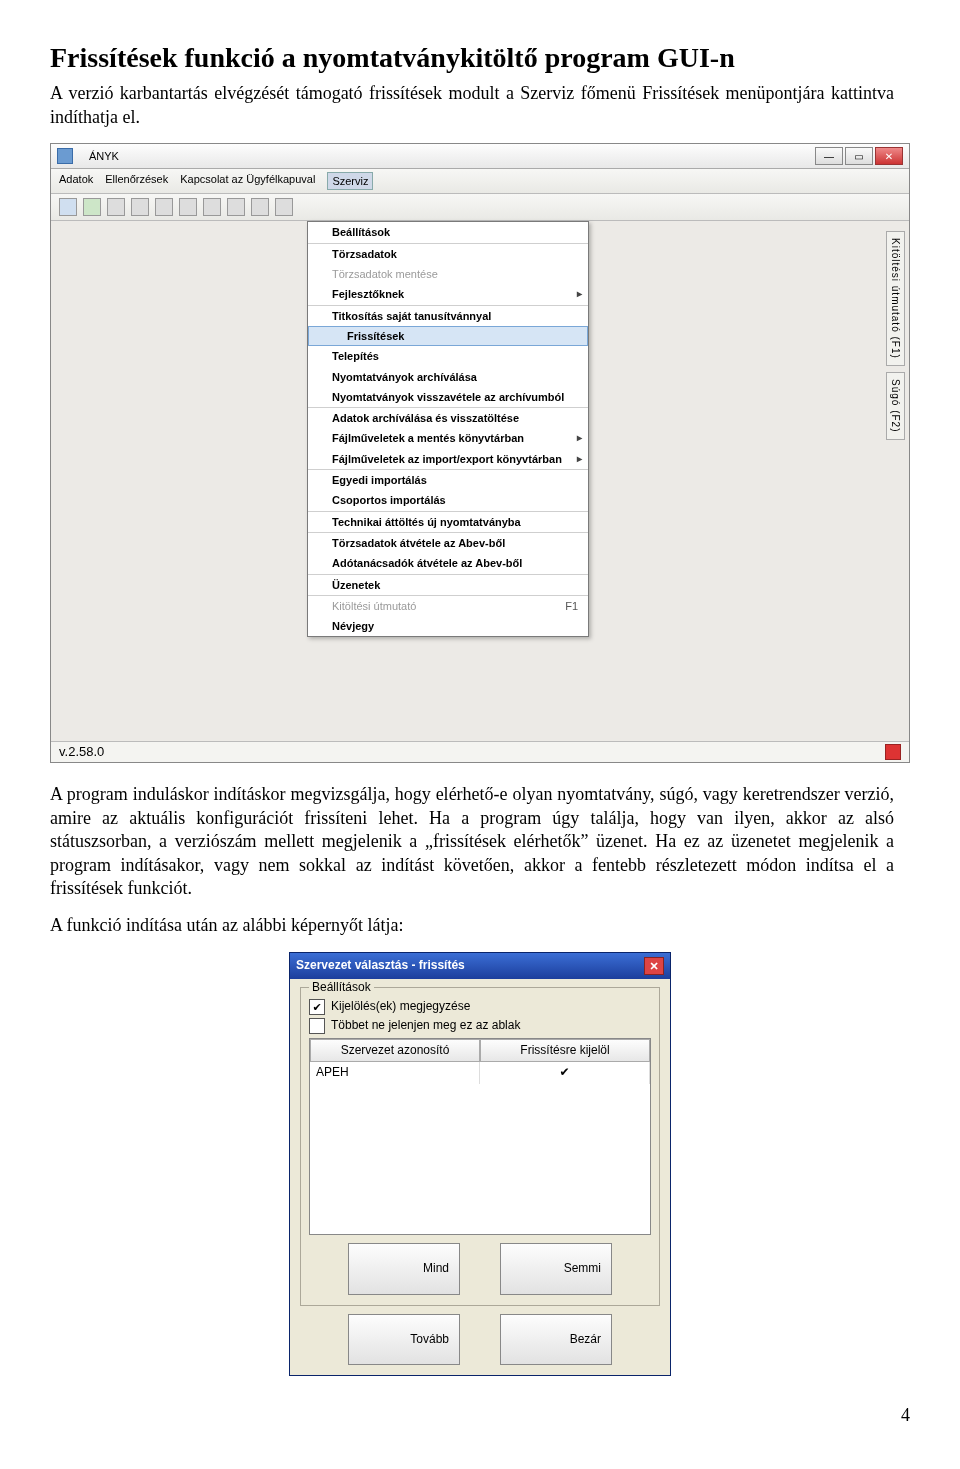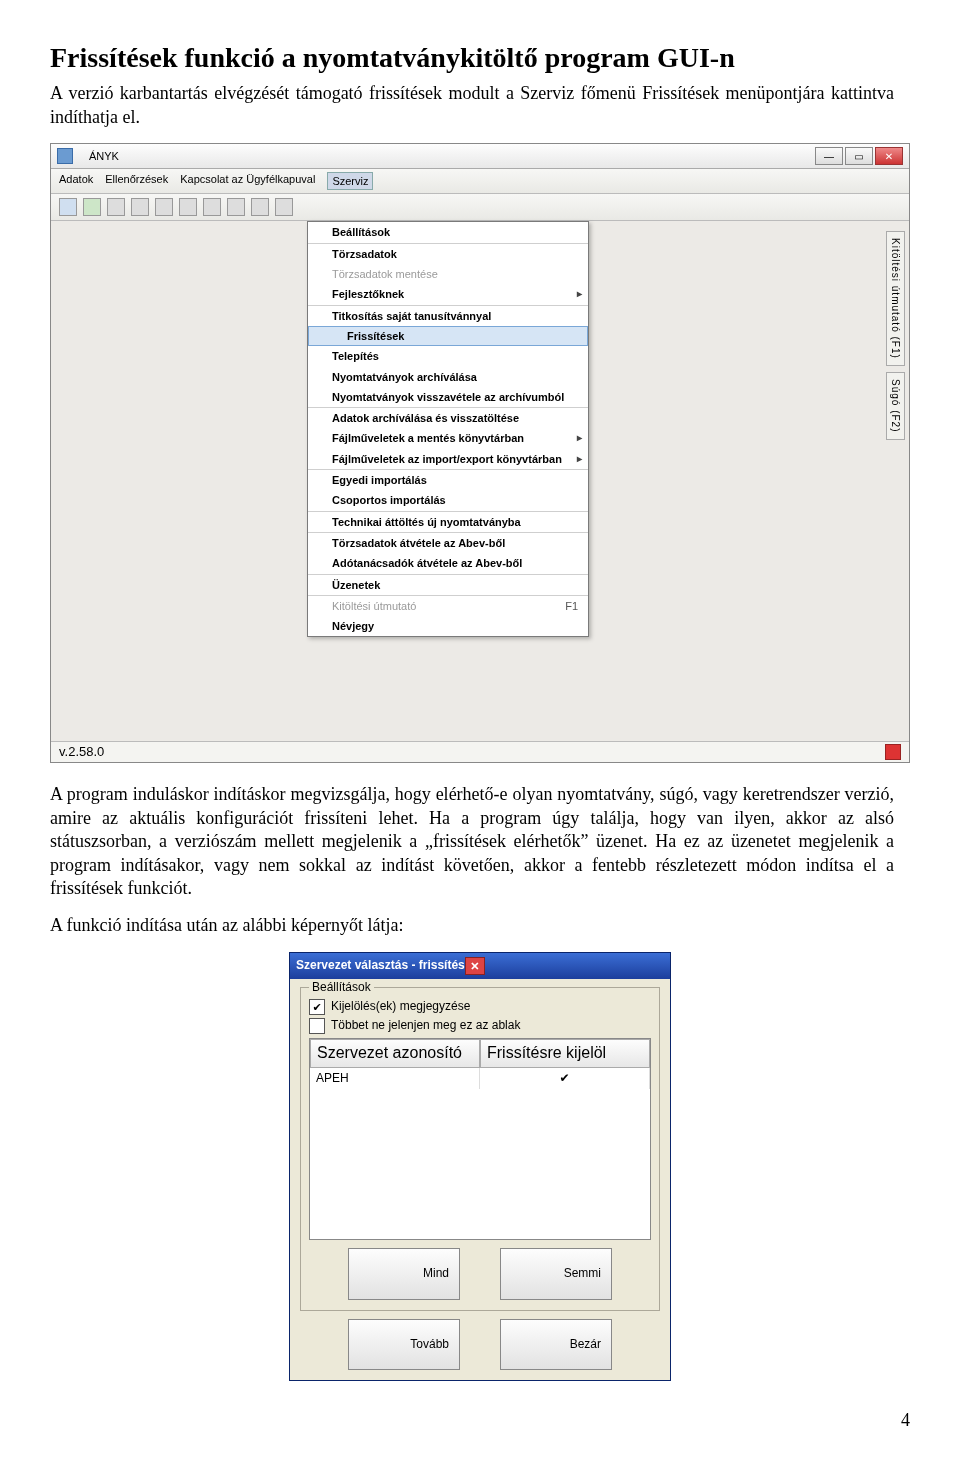--- a/index.html
+++ b/index.html
@@ -130,21 +130,21 @@
     width: 380px;
     font-family: Tahoma, Arial, sans-serif;
     font-size: 12px;
     border:1px solid #0a246a;
     background:#ece9d8;
   }
   .dlg-title {
     background: linear-gradient(#3b6ed5,#1c3e9c);
     color:#fff; font-weight:bold;
     padding:4px 6px;
-    display:flex; justify-content:flex-start; align-items:center;
+    display:flex; justify-content:space-between; align-items:center;
   }
   .dlg-close {
     width:18px; height:16px; background:#d44; border:1px solid #822;
     display:flex; align-items:center; justify-content:center; color:#fff; font-size:11px;
   }
   .dlg-body { padding:8px 10px 10px 10px;}
   .groupbox {
     border:1px solid #aca899; padding:8px 8px 10px 8px; margin-bottom:6px;
     position:relative;
   }
@@ -153,21 +153,21 @@
   }
   .cb-row { display:flex; align-items:center; gap:6px; margin:3px 0;}
   .cb { width:14px; height:14px; border:1px solid #555; background:#fff; display:flex; align-items:center; justify-content:center; font-size:11px;}
   .cb.checked::after{ content:"✔"; }
   .tbl {
     border:1px solid #888; background:#fff; margin-top:4px;
   }
   .tbl-head { display:flex; }
   .tbl-head div {
     flex:1; border:1px solid #aaa; background:linear-gradient(#fdfdfd,#e7e7e7);
-    padding:3px 6px; font-size:16px;
+    padding:3px 6px; text-align:center; font-size:12px;
   }
   .tbl-row { display:flex;}
   .tbl-row div {
     flex:1; padding:3px 6px; border-right:1px solid #ddd; font-size:12px;
   }
   .tbl-row div:last-child{ text-align:center;}
   .tbl-space{ height:150px;}
   .dlg-btn-row { display:flex; justify-content:center; gap:40px; margin-top:8px;}
   .dlg-btn {
     min-width:90px; text-align:right;

